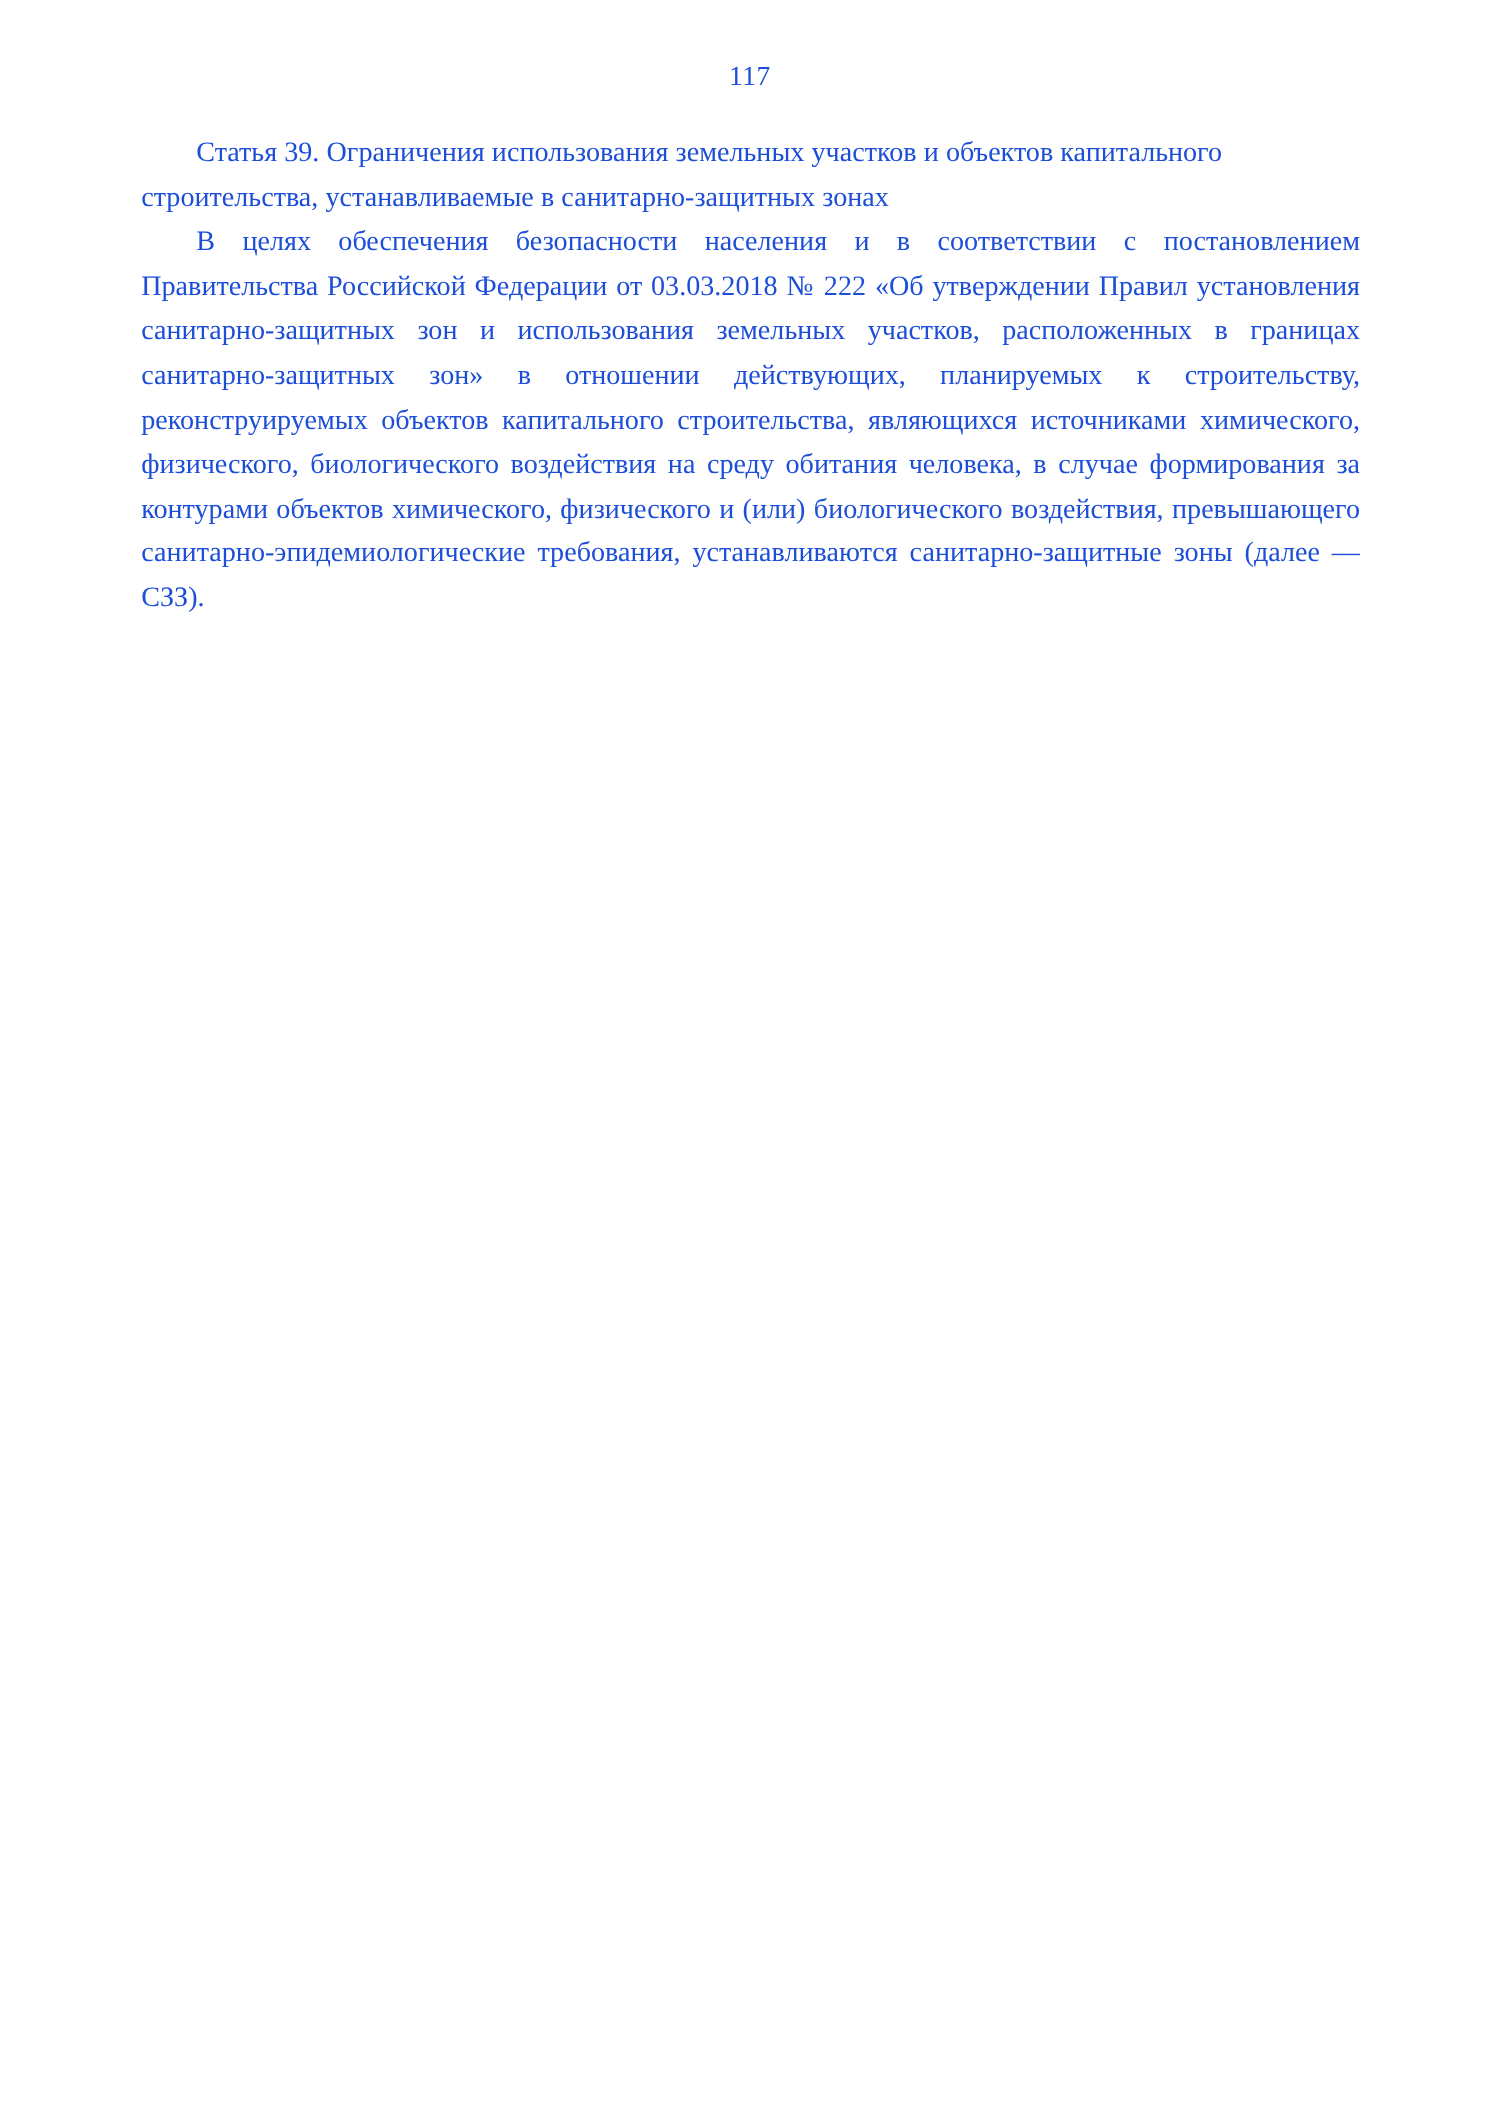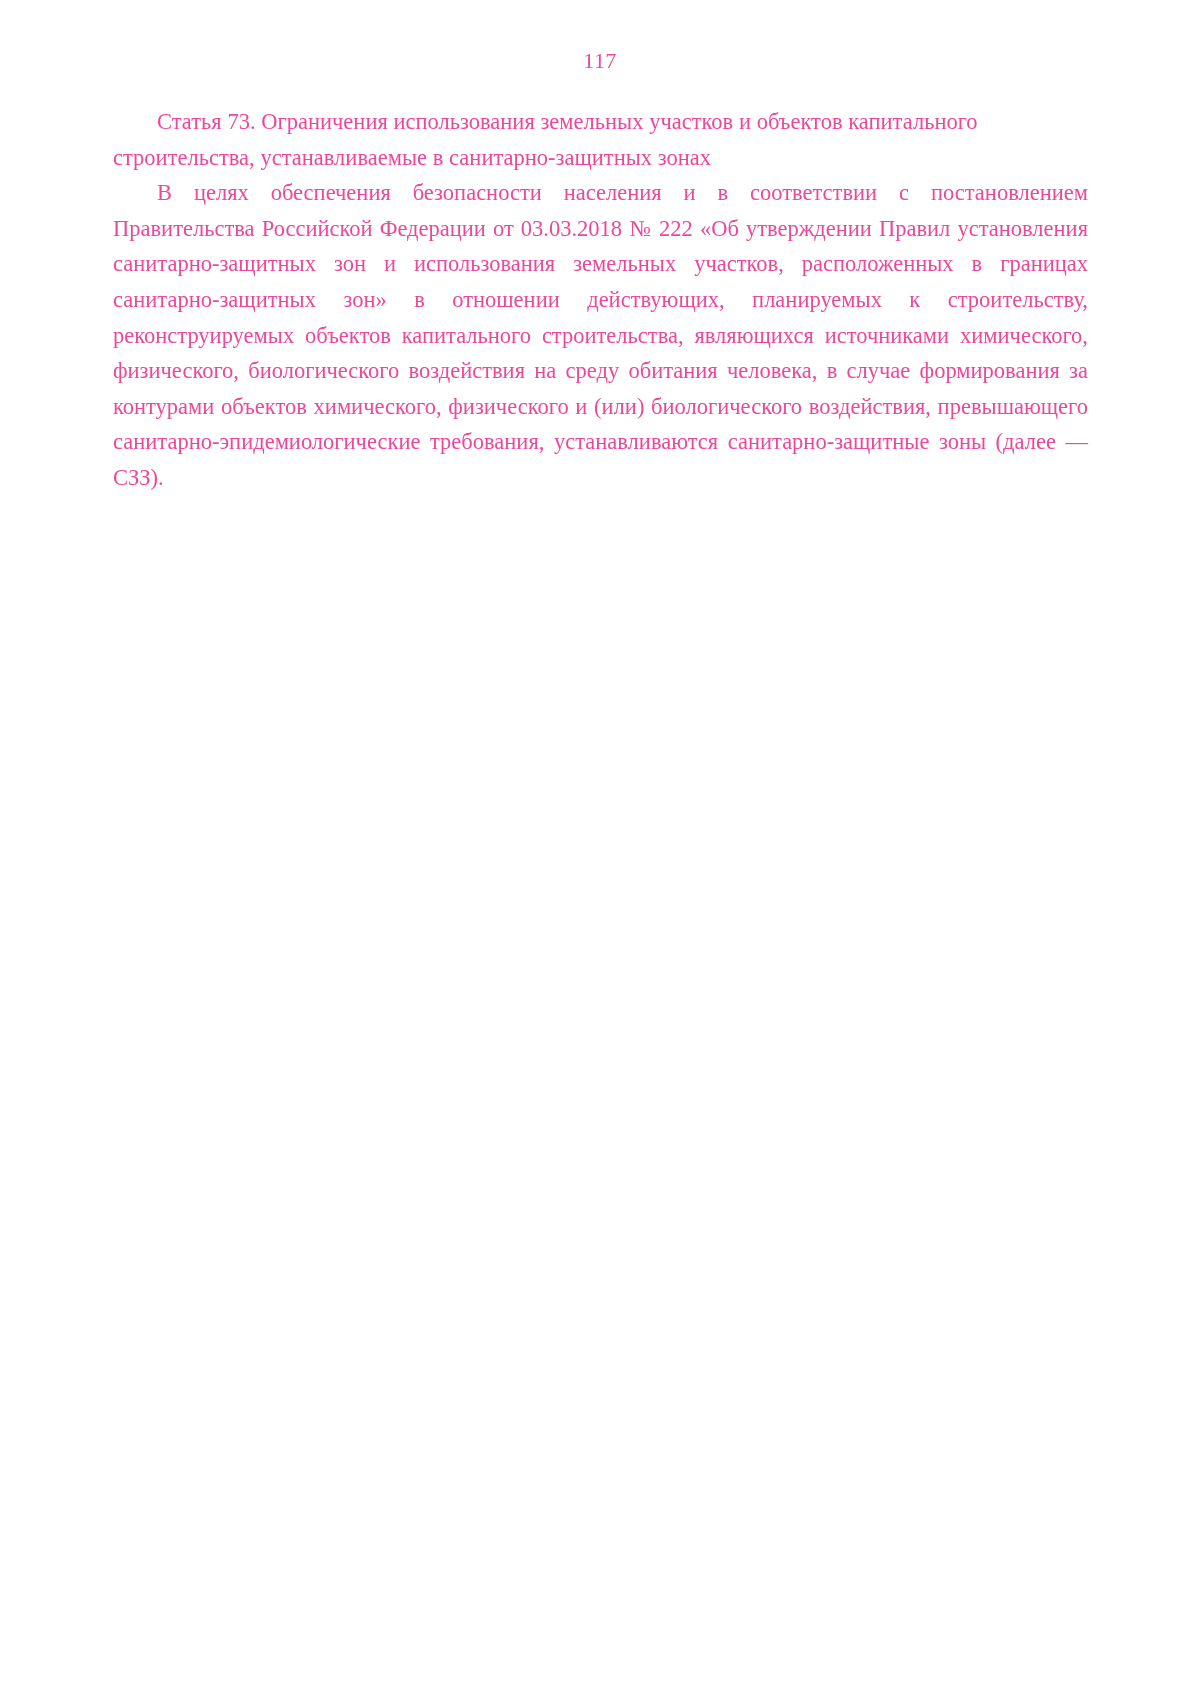--- a/index.html
+++ b/index.html
@@ -71,26 +71,26 @@
     text-align: left;
   }
 
   .tail-para::after {
     content: none;
   }
 </style>
 </head>
 <body>
 
-<div class="page" style="background: rgb(255, 255, 255); color: #ec4899;">
+<div class="page" style="background: rgb(255, 255, 255); color: #1d4ed8;">
 
   <div class="folio">117</div>
 
   <div class="textblock">
 
-    <p class="para heading-para">Статья 73. Ограничения использования земельных участков и объектов капитального строительства, устанавливаемые в санитарно-защитных зонах</p>
+    <p class="para heading-para">Статья 39. Ограничения использования земельных участков и объектов капитального строительства, устанавливаемые в санитарно-защитных зонах</p>
 
     <p class="para">В целях обеспечения безопасности населения и в соответствии с постановлением Правительства Российской Федерации от 03.03.2018 № 222 «Об утверждении Правил установления санитарно-защитных зон и использования земельных участков, расположенных в границах санитарно-защитных зон» в отношении действующих, планируемых к строительству, реконструируемых объектов капитального строительства, являющихся источниками химического, физического, биологического воздействия на среду обитания человека, в случае формирования за контурами объектов химического, физического и (или) биологического воздействия, превышающего санитарно-эпидемиологические требования, устанавливаются санитарно-защитные зоны (далее — СЗЗ).</p>
 
 
   </div>
 
 </div>
 
 </body></html>

